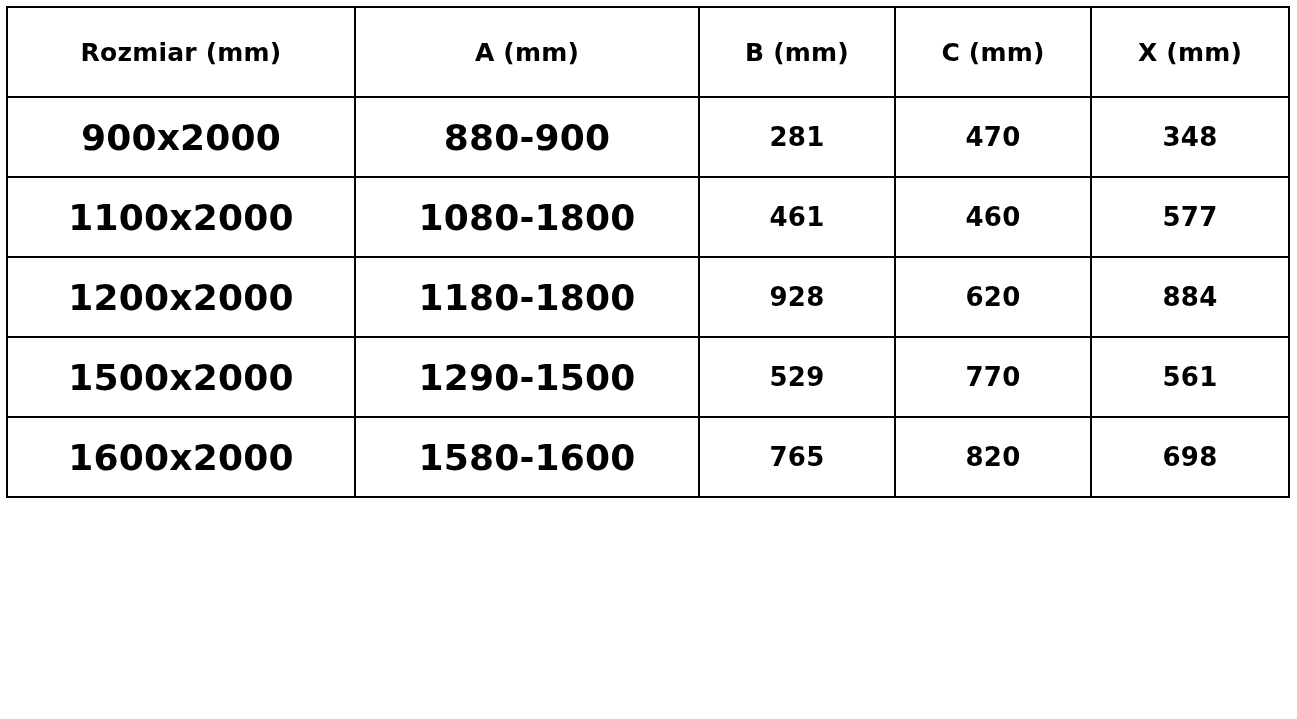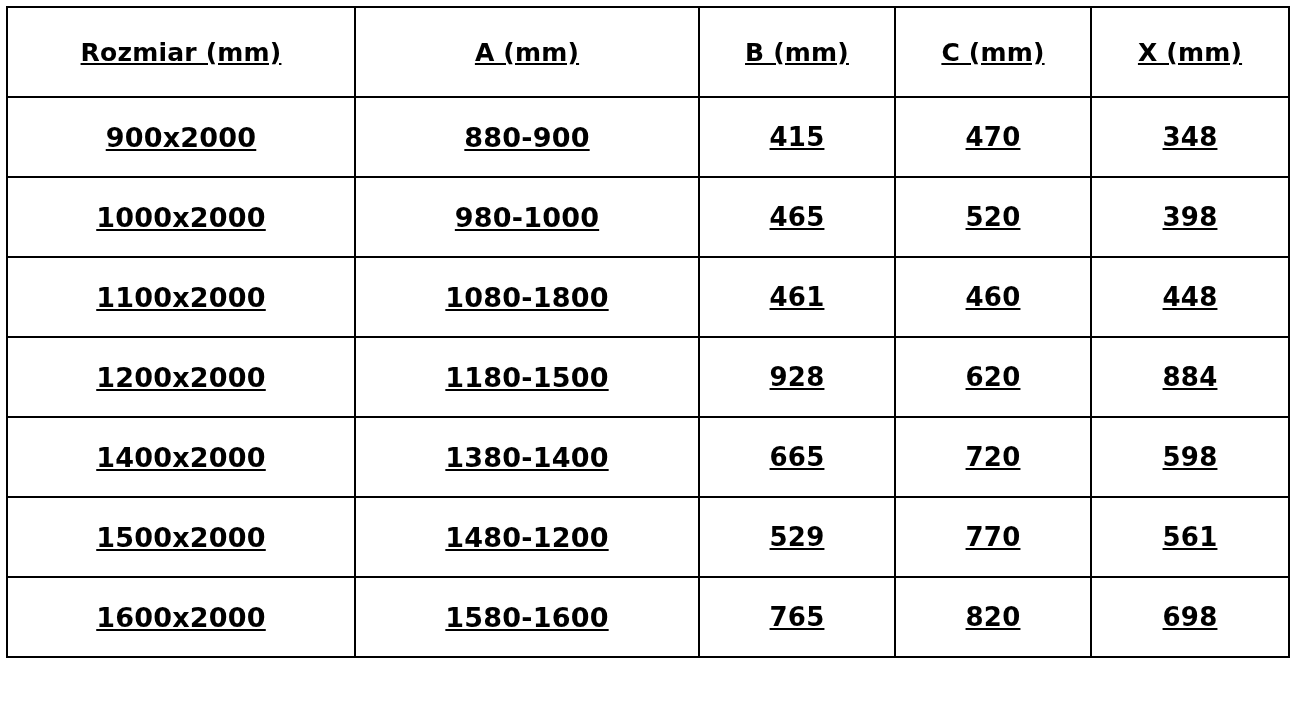--- a/index.html
+++ b/index.html
@@ -28,37 +28,36 @@
   table.spec-table th,
   table.spec-table td {
     border: 2px solid #000000;
     text-align: center;
     vertical-align: middle;
     padding: 0;
     height: 78px;
     font-size: 26px;
     font-weight: bold;
     letter-spacing: 0.2px;
-    text-decoration: underline;
   }
   table.spec-table th {
     font-size: 25px;
     font-weight: bold;
     height: 88px;
   }
   
   col.c0 { width: 348px; }
   col.c1 { width: 344px; }
   col.c2 { width: 196px; }
   col.c3 { width: 196px; }
   col.c4 { width: 198px; }
 
   table.spec-table td.cell-size,
   table.spec-table td.cell-a {
-    font-size: 27px;
+    font-size: 36px;
   }
 </style>
 </head>
 <body>
 
 <div class="table-wrap">
   <table class="spec-table">
     <colgroup>
       <col class="c0">
         <col class="c1">
@@ -72,55 +71,41 @@
         <th>A (mm)</th>
         <th>B (mm)</th>
         <th>C (mm)</th>
         <th>X (mm)</th>
       </tr>
     </thead>
     <tbody>
       <tr>
         <td class="cell-size">900x2000</td>
         <td class="cell-a">880-900</td>
-        <td>415</td>
+        <td>281</td>
         <td>470</td>
         <td>348</td>
-      </tr>
-      <tr>
-        <td class="cell-size">1000x2000</td>
-        <td class="cell-a">980-1000</td>
-        <td>465</td>
-        <td>520</td>
-        <td>398</td>
       </tr>
       <tr>
         <td class="cell-size">1100x2000</td>
         <td class="cell-a">1080-1800</td>
         <td>461</td>
         <td>460</td>
-        <td>448</td>
+        <td>577</td>
       </tr>
       <tr>
         <td class="cell-size">1200x2000</td>
-        <td class="cell-a">1180-1500</td>
+        <td class="cell-a">1180-1800</td>
         <td>928</td>
         <td>620</td>
         <td>884</td>
       </tr>
       <tr>
-        <td class="cell-size">1400x2000</td>
-        <td class="cell-a">1380-1400</td>
-        <td>665</td>
-        <td>720</td>
-        <td>598</td>
-      </tr>
-      <tr>
         <td class="cell-size">1500x2000</td>
-        <td class="cell-a">1480-1200</td>
+        <td class="cell-a">1290-1500</td>
         <td>529</td>
         <td>770</td>
         <td>561</td>
       </tr>
       <tr>
         <td class="cell-size">1600x2000</td>
         <td class="cell-a">1580-1600</td>
         <td>765</td>
         <td>820</td>
         <td>698</td>

